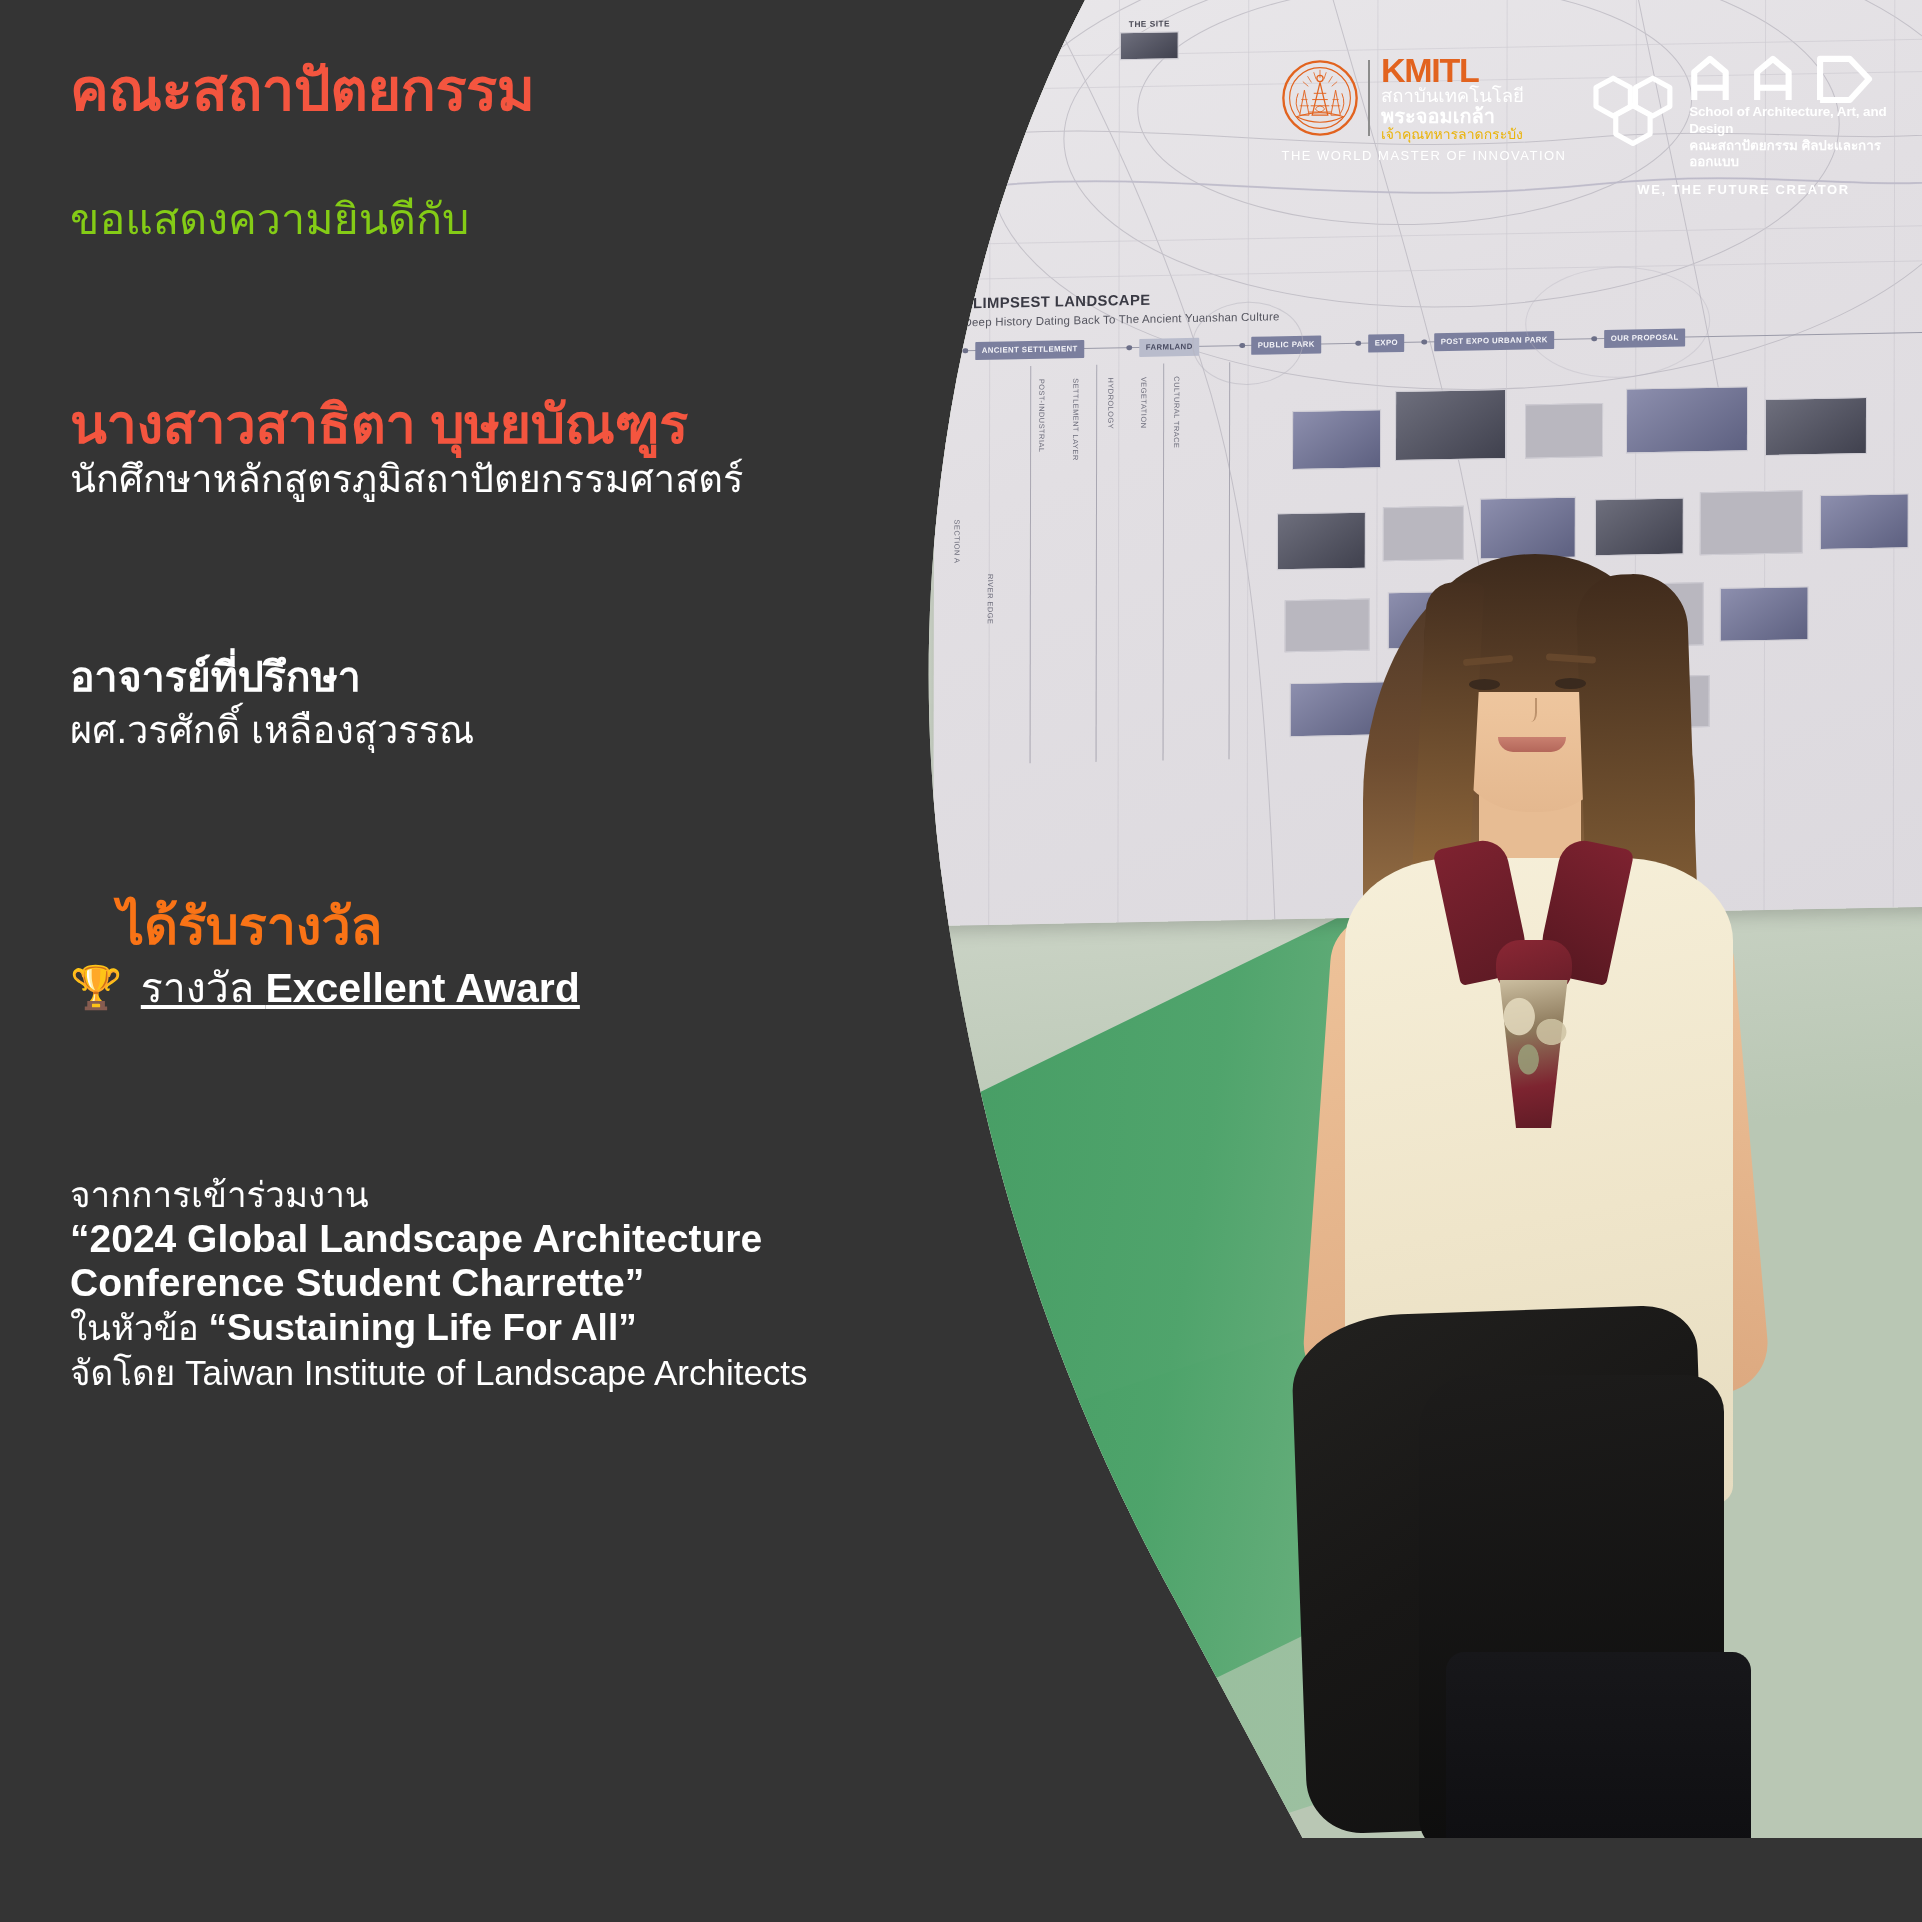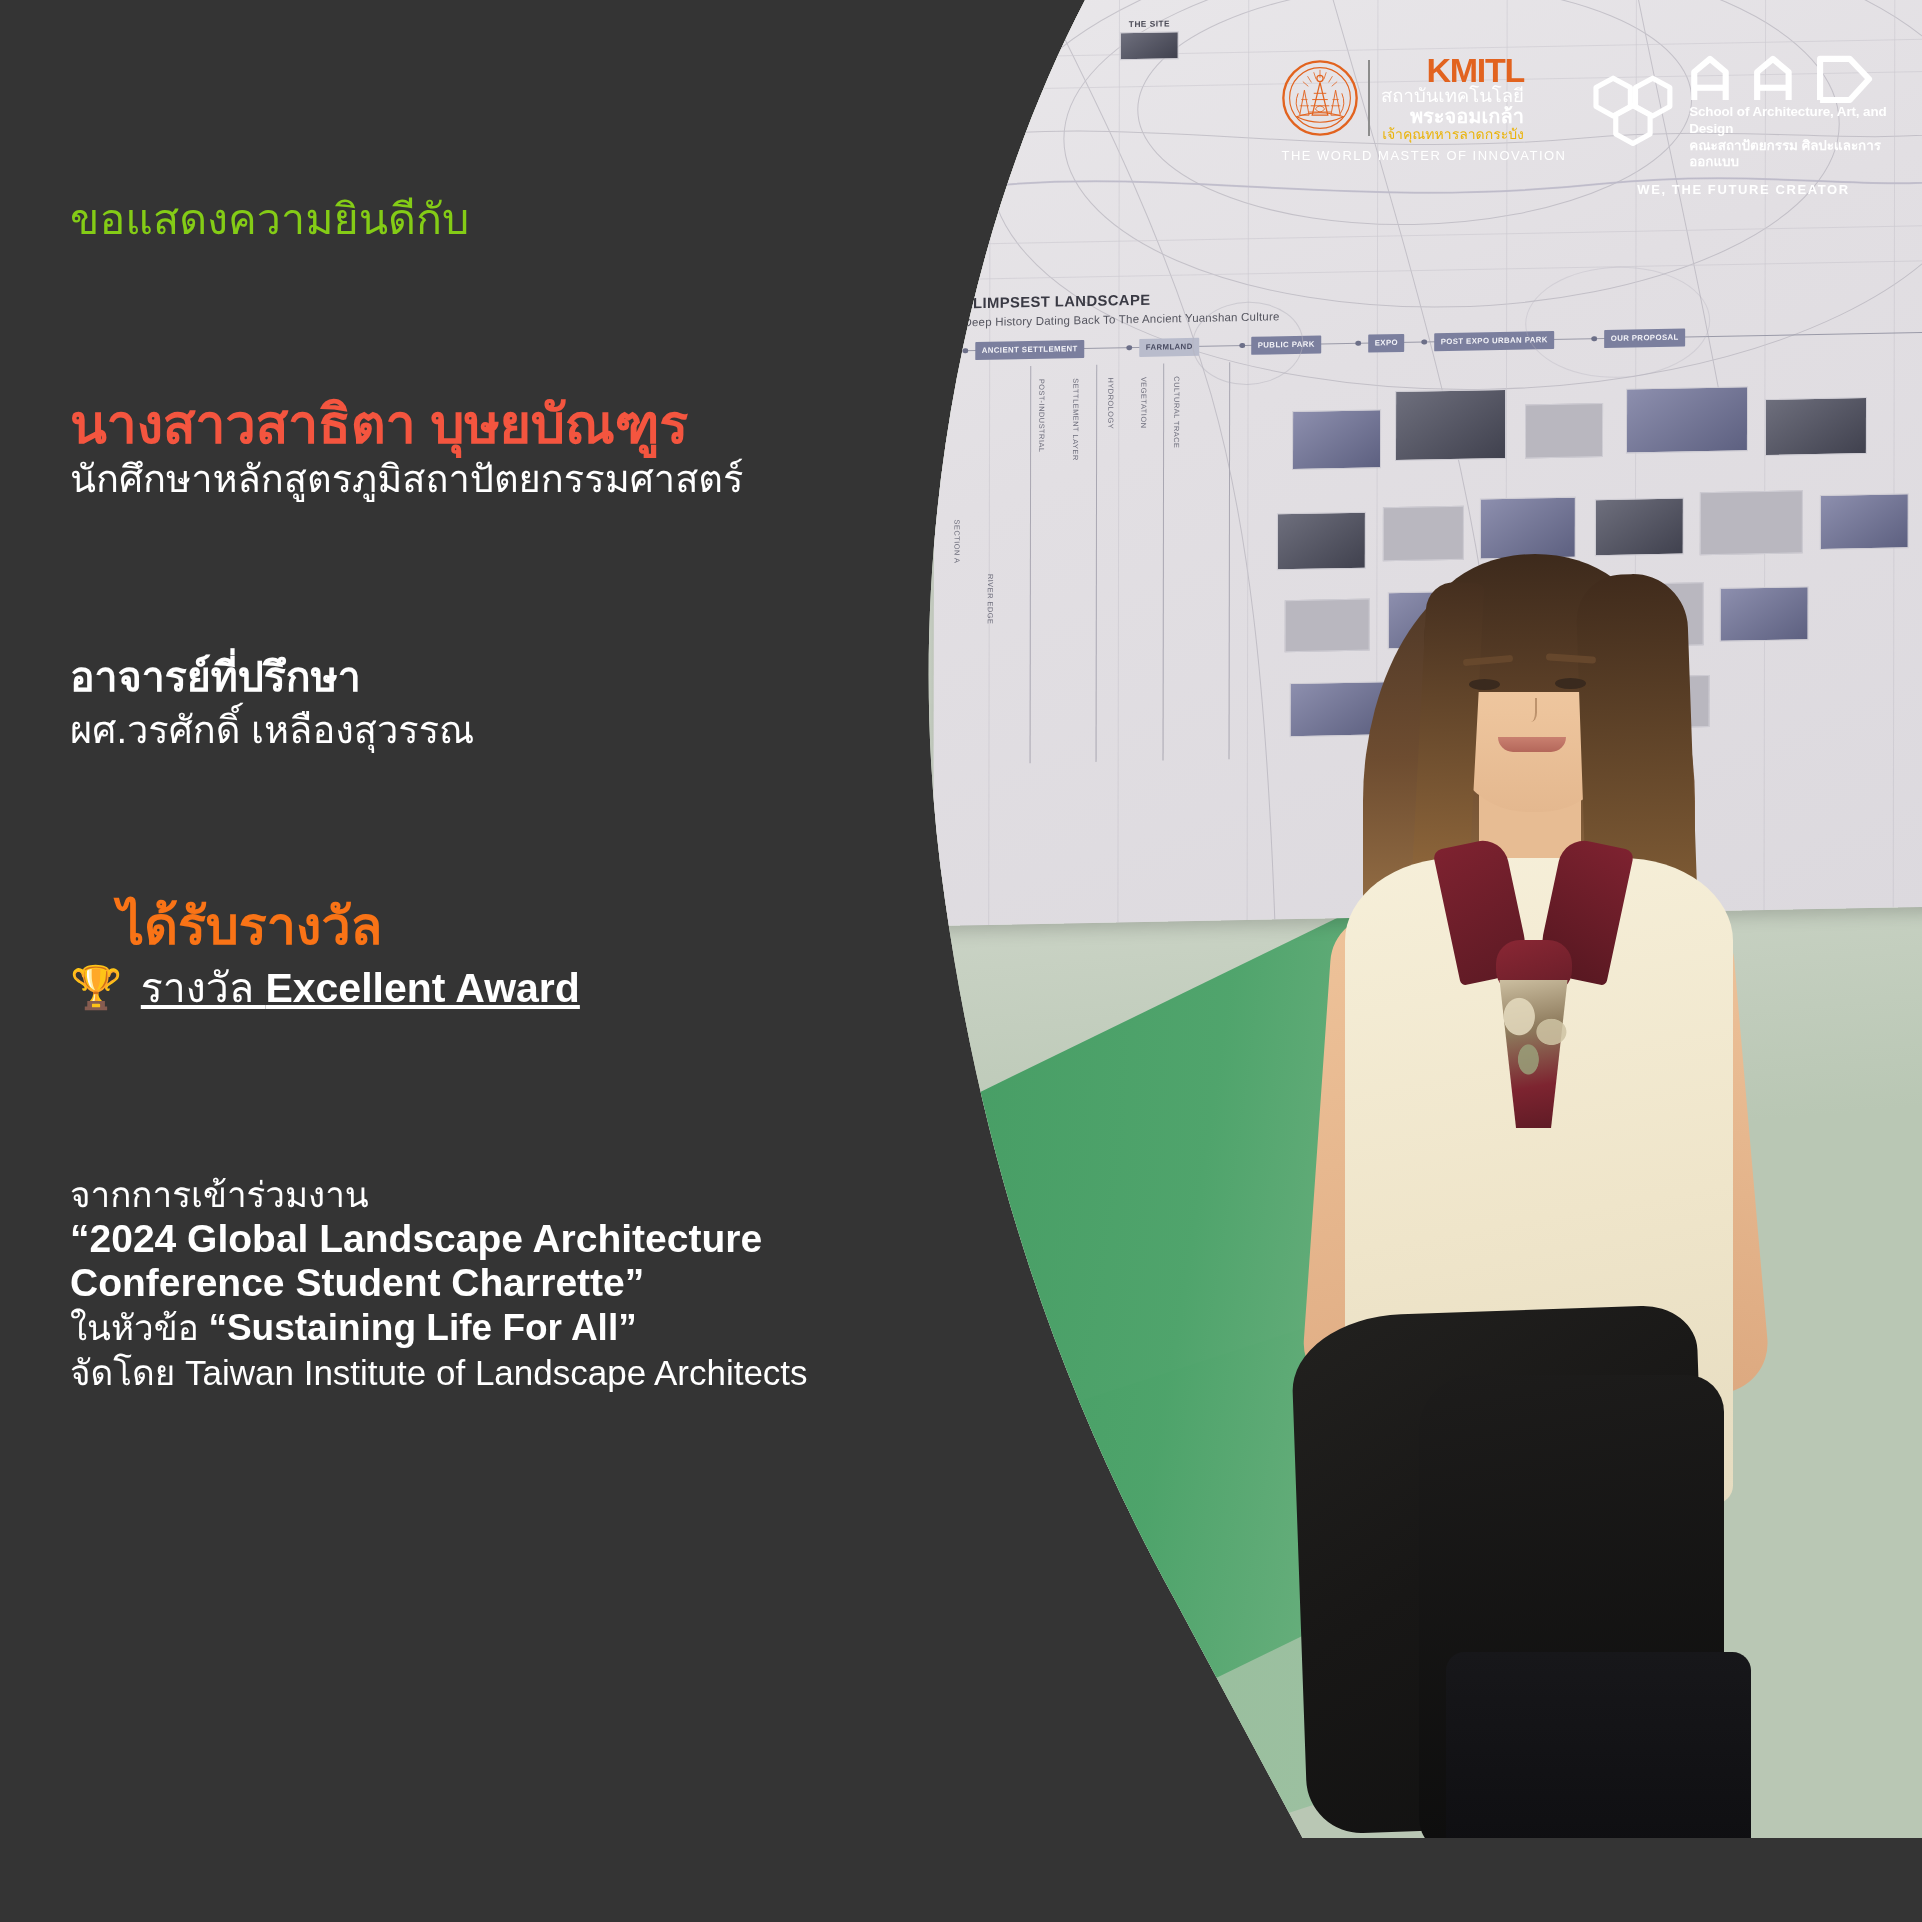--- a/index.html
+++ b/index.html
@@ -174,21 +174,21 @@
   .foot .l3{font-size:35px;line-height:1.2;font-weight:normal;margin-top:1.8px;}
   .foot .l3 b{font-weight:bold;font-size:37px;}
   .foot .l4{font-size:35px;line-height:1.2;font-weight:normal;margin-top:1.8px;}
 
   
   .logos{position:absolute;right:26px;top:54px;display:flex;align-items:flex-start;gap:24px;}
   .kmitl{position:relative;width:286px;}
   .kmitl-row{display:flex;align-items:center;gap:7.4px;}
   .seal{width:78px;height:78px;flex:0 0 78px;position:relative;}
   .kdiv{width:1.8px;height:76px;background:#8c8c8c;flex:0 0 1.8px;margin-left:1.8px;}
-  .ktext{display:flex;flex-direction:column;line-height:1;padding-left:3.7px;align-items:flex-end;}
+  .ktext{display:flex;flex-direction:column;line-height:1;padding-left:3.7px;}
   .kmitl-word{font-size:34px;font-weight:bold;color:#e2631f;letter-spacing:-1.3px;line-height:.95;}
   .kth1{font-size:18.5px;color:#ffffff;line-height:1.05;font-weight:normal;}
   .kth2{font-size:20px;color:#ffffff;line-height:1.05;font-weight:bold;}
   .kth3{font-size:14px;color:#eab308;line-height:1.1;font-weight:normal;}
   .kmotto{margin-top:6px;text-align:center;color:#ffffff;font-size:13px;font-weight:normal;letter-spacing:1.5px;}
 
   .aad{position:relative;width:305px;}
   .aad-row{display:flex;align-items:center;gap:9.2px;}
   .hexlogo{width:89px;height:79px;flex:0 0 89px;}
   .aad-right{display:flex;flex-direction:column;}
@@ -325,20 +325,21 @@
         <div class="scarf-knot"></div>
         <div class="scarf-tail"></div>
         <div class="scarf-floral"></div>
       </div>
       <div class="jacket"></div>
       <div class="jacket2"></div>
       <div class="pants"></div>
     </div>
   </div>
 
+  <div class="head1">คณะสถาปัตยกรรม</div>
   <div class="head3">ขอแสดงความยินดีกับ</div>
 
   <div class="name">นางสาวสาธิตา  บุษยบัณฑูร</div>
   <div class="program">นักศึกษาหลักสูตรภูมิสถาปัตยกรรมศาสตร์</div>
 
   <div class="adv-head">อาจารย์ที่ปรึกษา</div>
   <div class="adv-name">ผศ.วรศักดิ์ เหลืองสุวรรณ</div>
 
   <div class="award-head">ได้รับรางวัล</div>
   <div class="award-row">

